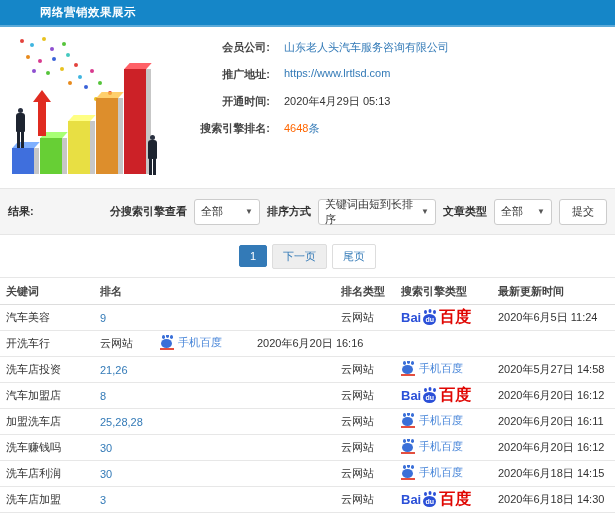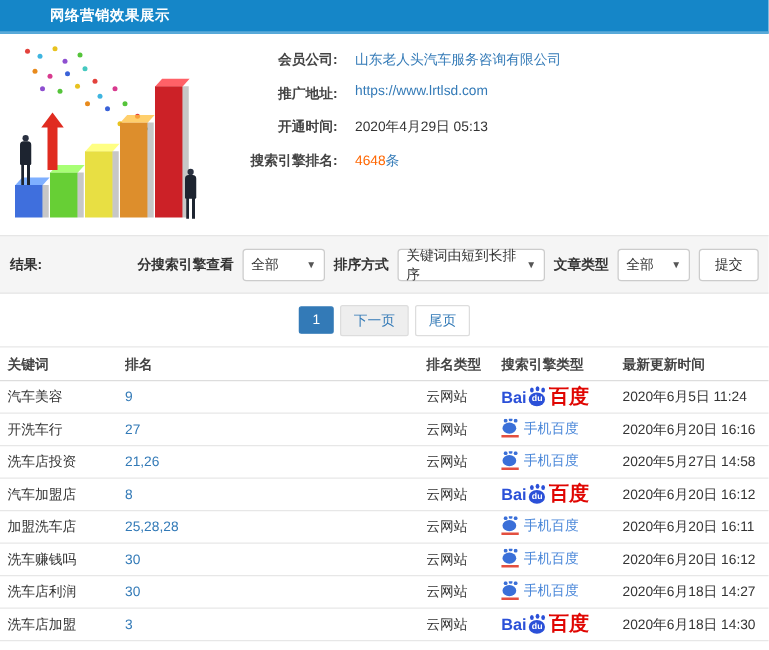--- a/index.html
+++ b/index.html
@@ -207,21 +207,20 @@
           </span>
           <b class="bd-cn">百度</b>
         </span>
       
     </div>
     <div class="td col-time">2020年6月5日 11:24</div>
   </div>
 
   <div class="tr">
     <div class="td col-kw">开洗车行</div>
-    <div class="td col-rank"><span class="rank-val">27</span></div>
     <div class="td col-rtype">云网站</div>
     <div class="td col-engine">
       
       <span class="bd-mobile">
           <span class="m-paw"></span>
           <span>手机百度</span>
         </span>
     </div>
     <div class="td col-time">2020年6月20日 16:16</div>
   </div>
@@ -289,21 +288,21 @@
     <div class="td col-kw">洗车店利润</div>
     <div class="td col-rank"><span class="rank-val">30</span></div>
     <div class="td col-rtype">云网站</div>
     <div class="td col-engine">
       
       <span class="bd-mobile">
           <span class="m-paw"></span>
           <span>手机百度</span>
         </span>
     </div>
-    <div class="td col-time">2020年6月18日 14:27</div>
+    <div class="td col-time">2020年6月18日 14:15</div>
   </div>
 
   <div class="tr">
     <div class="td col-kw">洗车店加盟</div>
     <div class="td col-rank"><span class="rank-val">3</span></div>
     <div class="td col-rtype">云网站</div>
     <div class="td col-engine">
       <span class="bd-full">
           <b class="bd-bai">Bai</b>
           <span class="bd-paw">

